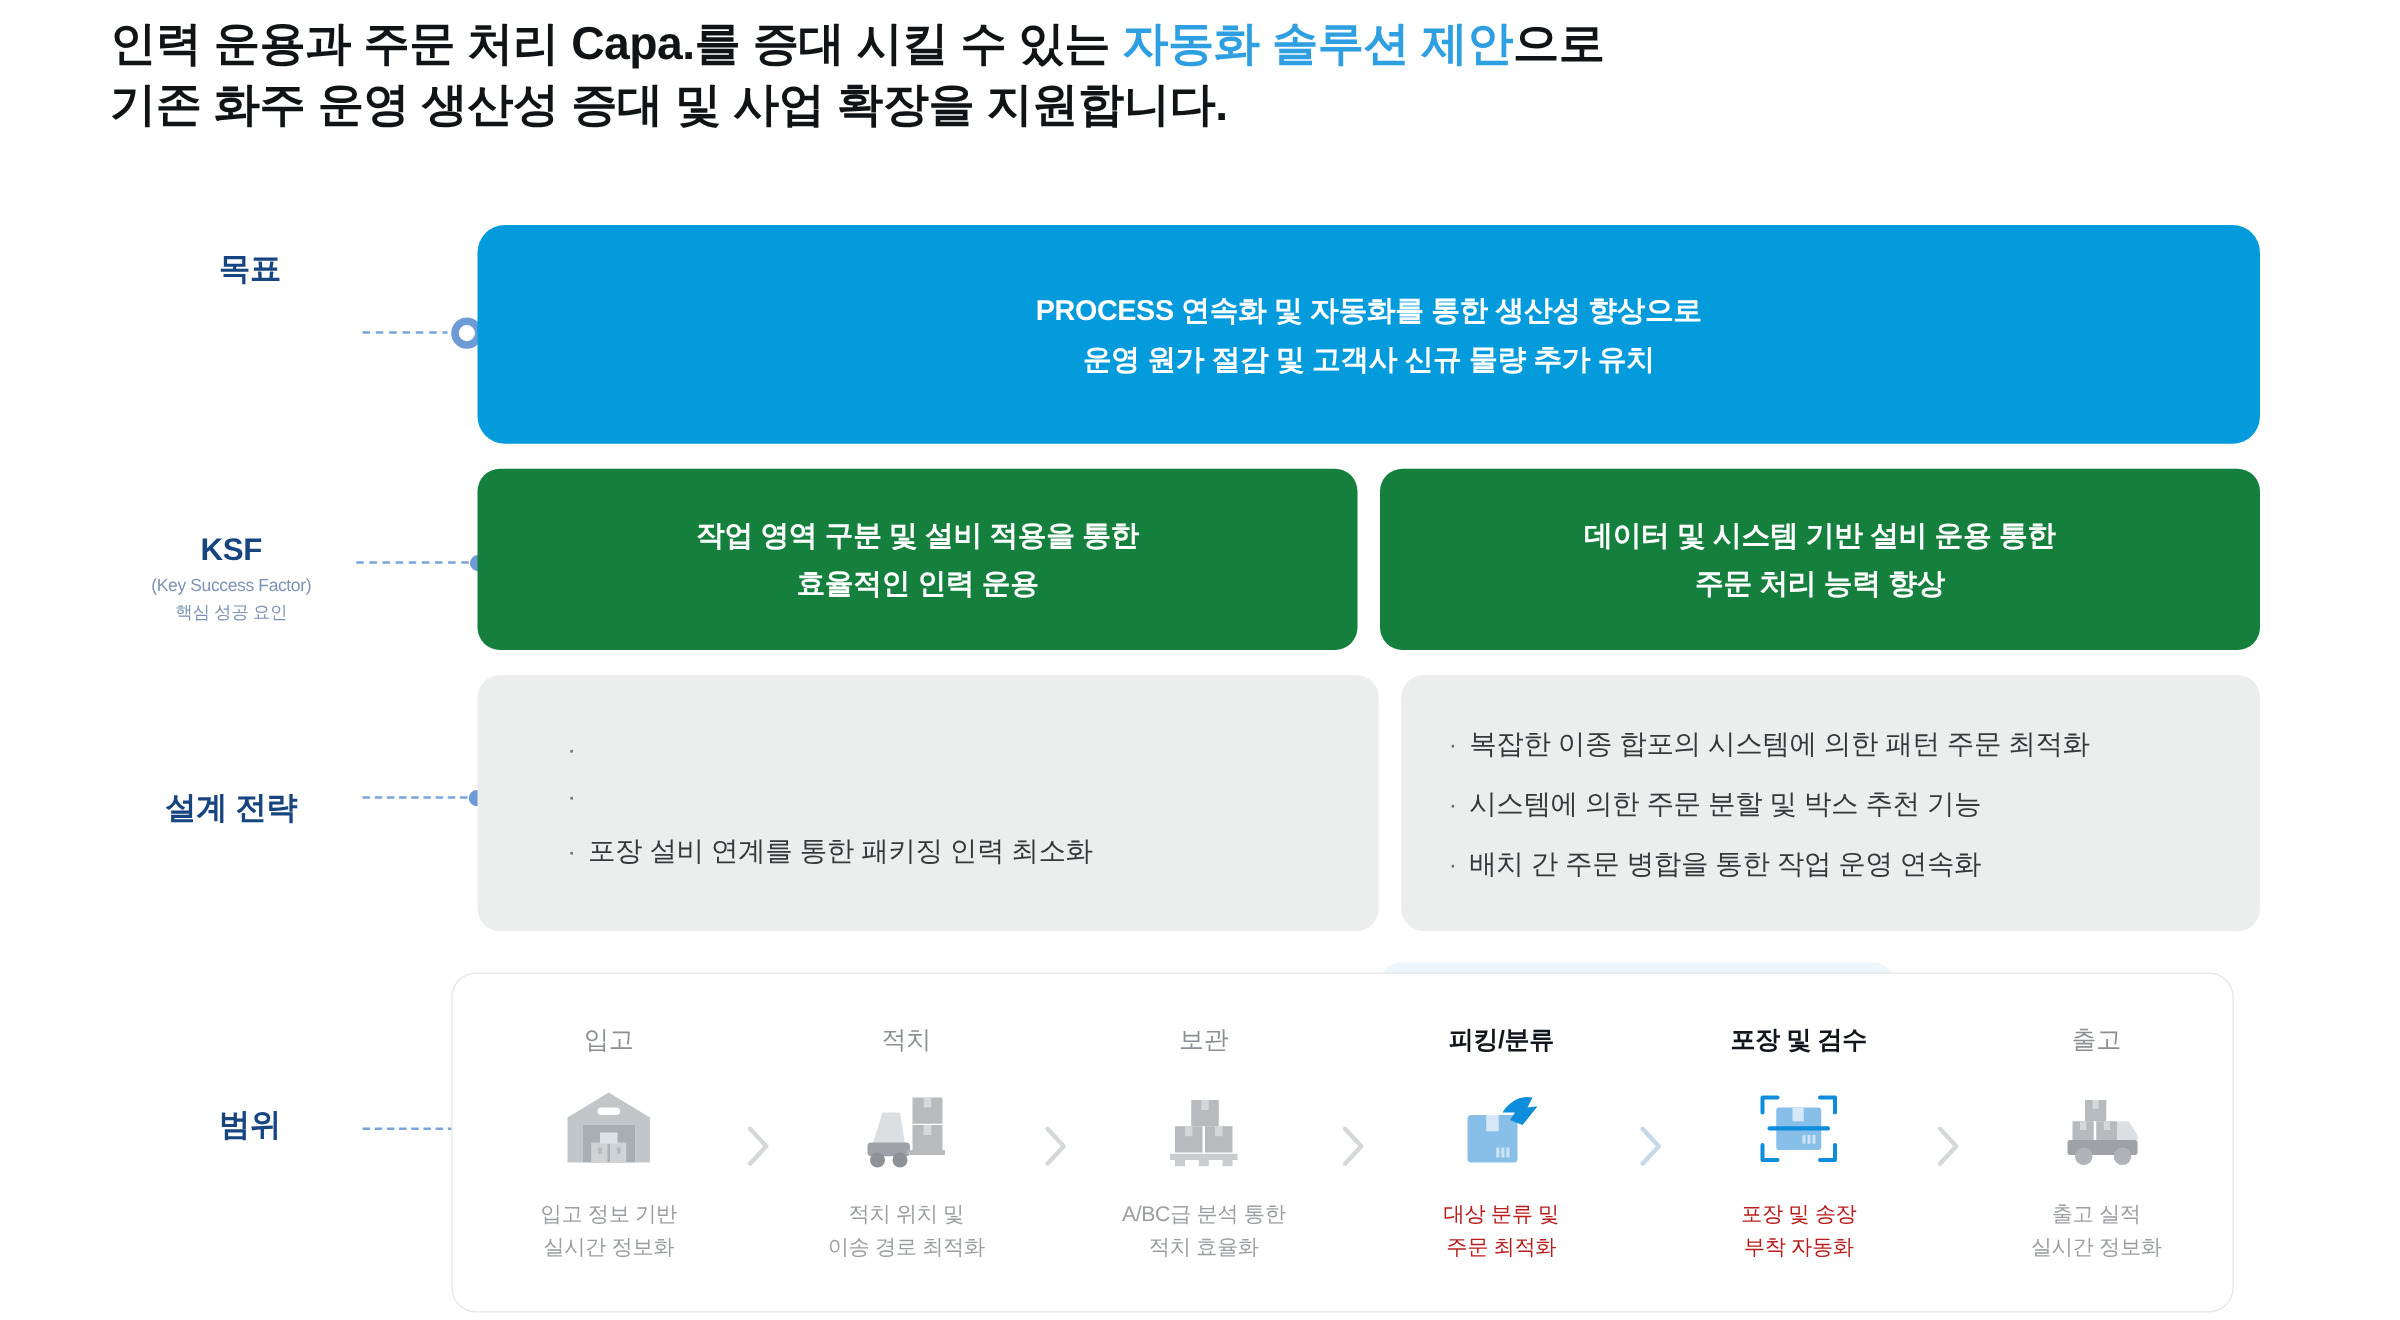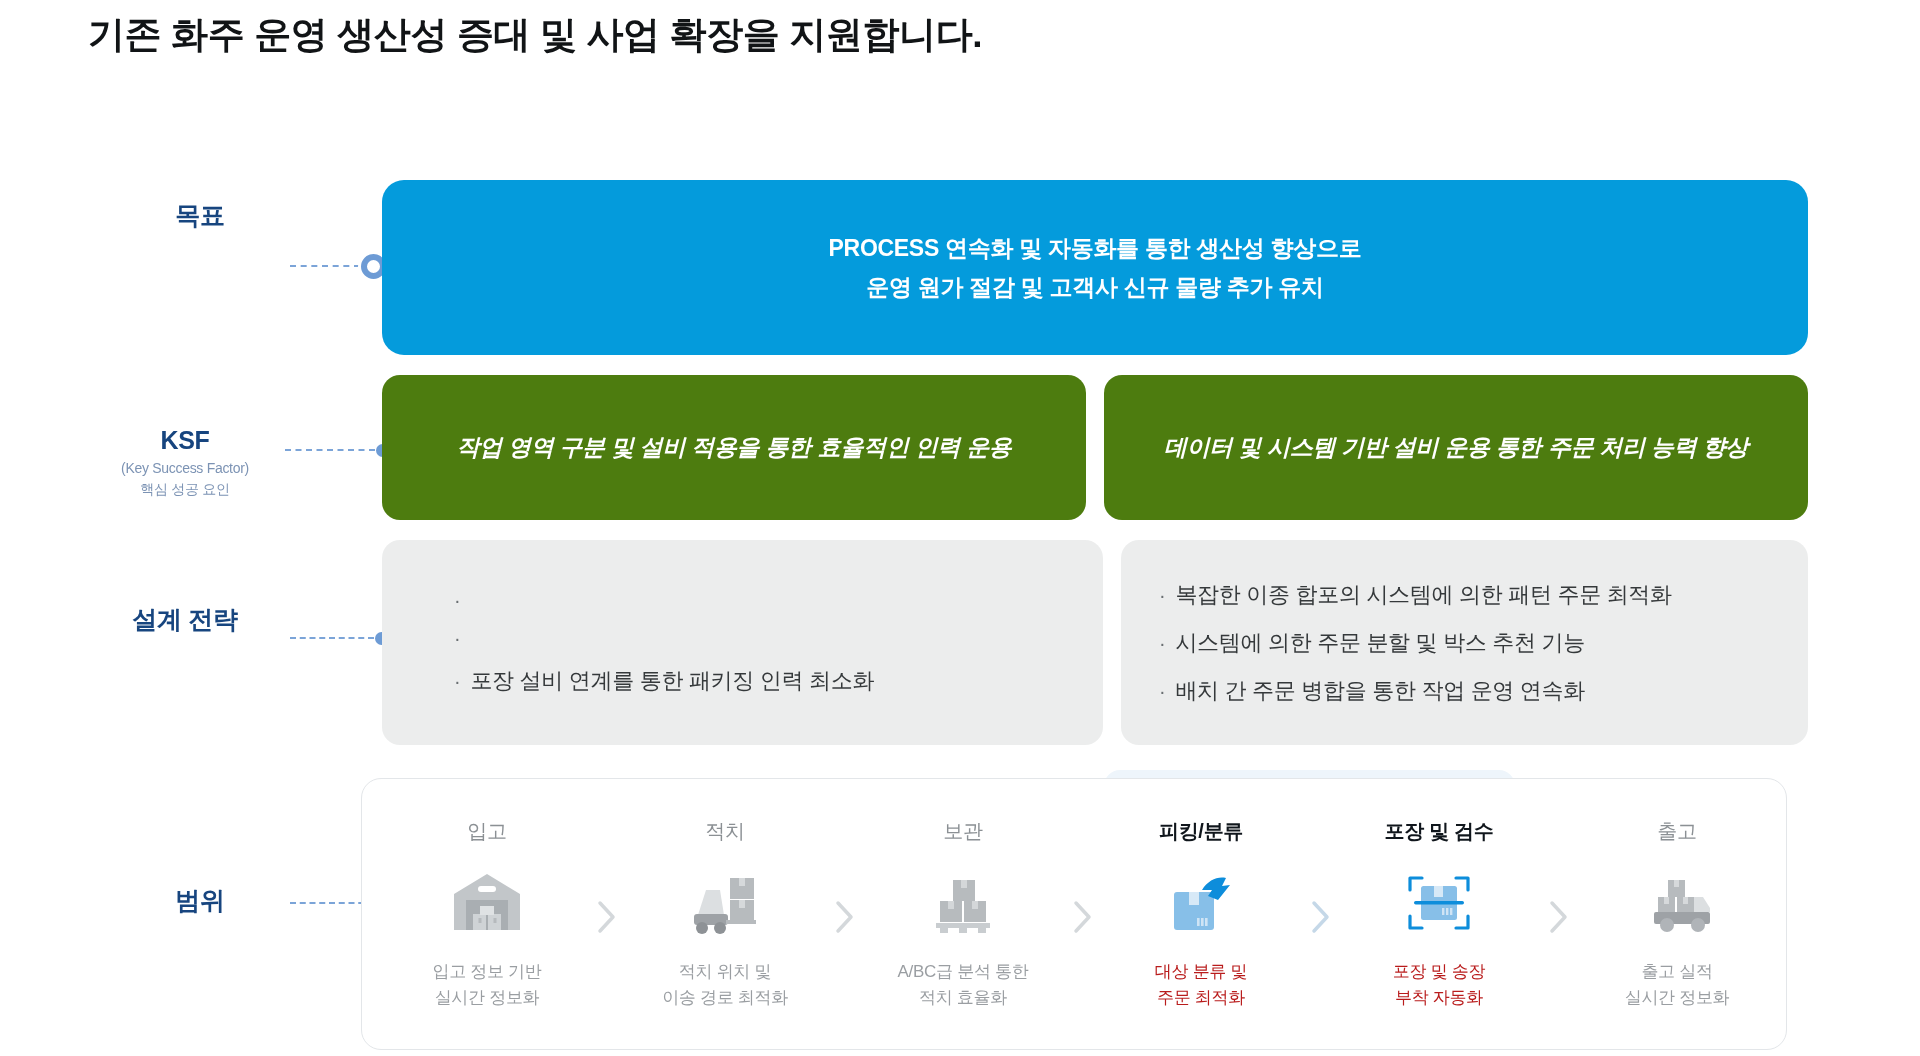--- a/index.html
+++ b/index.html
@@ -114,28 +114,27 @@
     position: absolute;
     left: 382px;
     top: 375px;
     width: 1426px;
     height: 145px;
     display: flex;
     gap: 18px;
   }
   .ksf-box {
     flex: 1;
-    background: #4d7c0f;
+    background: #15803d;
     border-radius: 18px;
     display: flex;
-    flex-direction: row;
+    flex-direction: column;
     align-items: center;
     justify-content: center;
     gap: 7px;
-    font-style: italic;
   }
   .ksf-box .kl {
     color: #ffffff;
     font-size: 23px;
     font-weight: 700;
     letter-spacing: -0.3px;
     white-space: nowrap;
   }
 
   
@@ -255,20 +254,21 @@
 
   .spacer-l { width: 30px; flex: none; }
   .spacer-r { width: 14px; flex: none; }
 </style>
 </head>
 <body>
 
 <div class="slide">
 
   <div class="headline">
+    <div class="headline-line"><span>인력 운용과 주문 처리 Capa.를 증대 시킬 수 있는 </span><span class="hl-accent">자동화 솔루션 제안</span><span>으로</span></div>
     <div class="headline-line">기존 화주 운영 생산성 증대 및 사업 확장을 지원합니다.</div>
   </div>
 
   <div class="rail-label" style="left:130px; top:200px; width:140px;">
     <div class="main">목표</div>
   </div>
   <div class="connector ring" style="left:290px; top:258px; width:96px;">
     <span class="dash"></span>
     <span class="dot"></span>
   </div>
@@ -292,21 +292,21 @@
     <div class="ksf-box">
       <div class="kl">작업 영역 구분 및 설비 적용을 통한</div>
       <div class="kl">효율적인 인력 운용</div>
     </div>
     <div class="ksf-box">
       <div class="kl">데이터 및 시스템 기반 설비 운용 통한</div>
       <div class="kl">주문 처리 능력 향상</div>
     </div>
   </div>
 
-  <div class="rail-label" style="left:100px; top:604px; width:170px;">
+  <div class="rail-label" style="left:100px; top:631px; width:170px;">
     <div class="main">설계 전략</div>
   </div>
   <div class="connector" style="left:290px; top:630px; width:98px;">
     <span class="dash"></span>
     <span class="dot"></span>
   </div>
 
   <div class="strategy-row">
     <div class="strategy-box">
       <div class="bullet">

